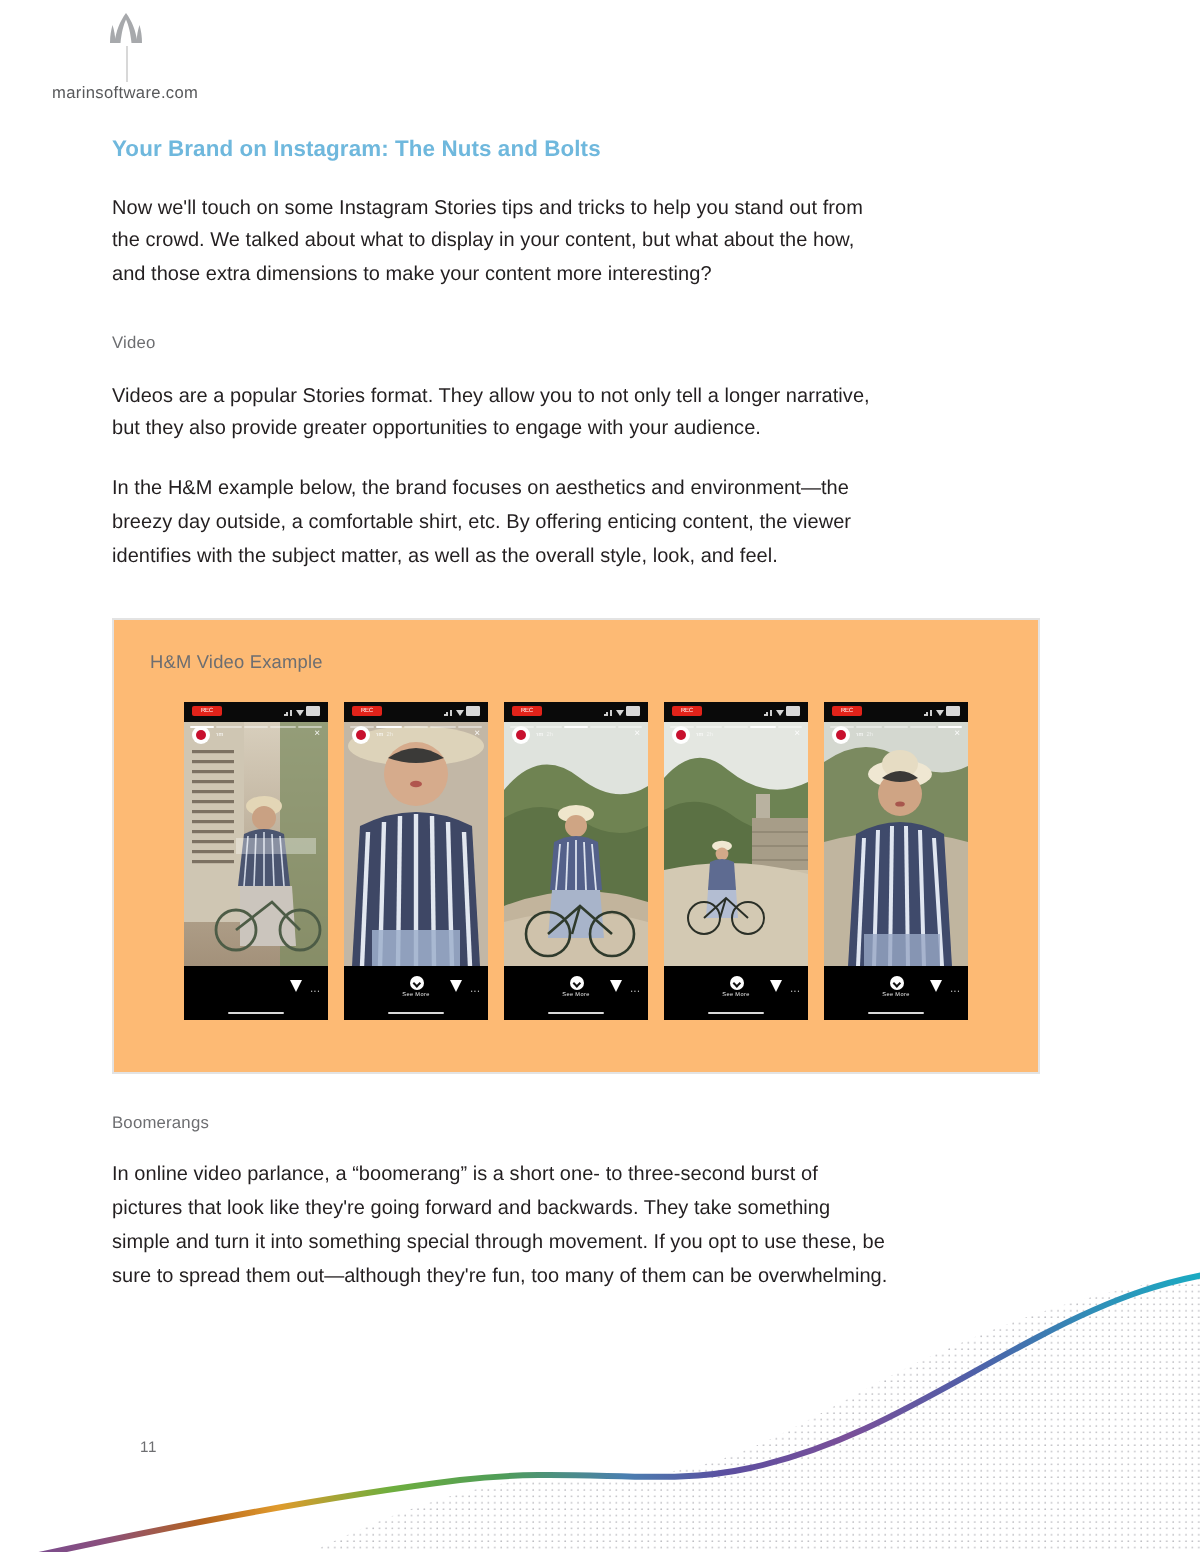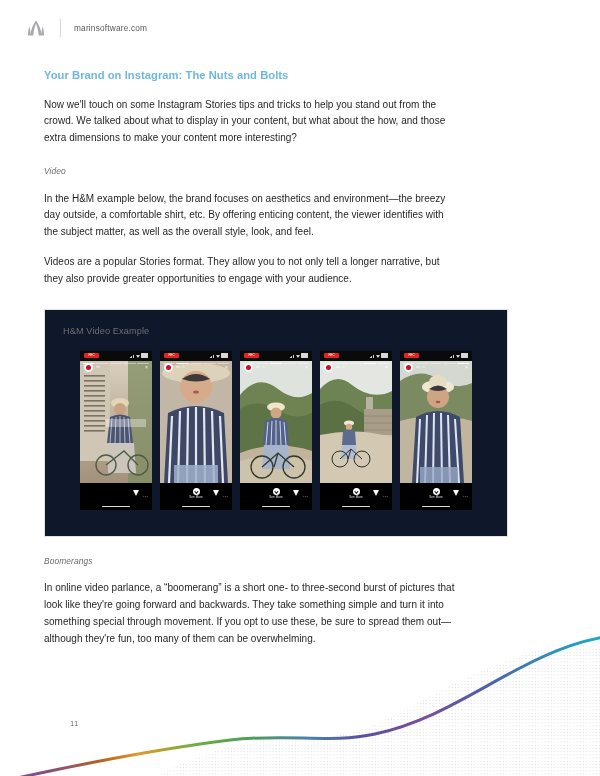--- a/index.html
+++ b/index.html
@@ -25,20 +25,21 @@
     height: 56px;
     display: flex;
     align-items: center;
     box-sizing: border-box;
     padding: 0 26px 0 26px;
   }
   .header-left {
     display: flex;
     align-items: center;
     gap: 0px;
+    flex-direction: column;
   }
   .brand-logo {
     width: 20px;
     height: 18px;
     display: block;
     flex: 0 0 auto;
   }
   .logo-divider {
     width: 1px;
     height: 18px;
@@ -60,21 +61,21 @@
     white-space: nowrap;
   }
 
   
   .content {
     position: absolute;
     top: 56px;
     left: 0;
     width: 500px;
     box-sizing: border-box;
-    padding: 0 44px;
+    padding: 0 56px;
   }
   h1.section-title {
     font-size: 11.2px;
     font-weight: bold;
     color: #6fb8dd;
     letter-spacing: 0.05px;
     margin: 12px 0 0 0;
     line-height: 1.4;
   }
   p.body-text {
@@ -85,28 +86,27 @@
     letter-spacing: 0.02px;
     max-width: 464px;
   }
   h2.sub-head {
     font-size: 8.4px;
     font-weight: normal;
     color: #6d6e71;
     margin: 18px 0 0 0;
     letter-spacing: 0.1px;
     line-height: 1.5;
-    font-style: italic;
   }
 
   
   .example-card {
     margin-top: 21px;
     border: 1px solid #e3e3e3;
-    background: #0f172a;
+    background: #fdba74;
     box-sizing: border-box;
     width: 464px;
     height: 228px;
     padding: 16px 18px 14px 18px;
     position: relative;
   }
   .example-card-title {
     font-size: 9.2px;
     color: #6d6e71;
     letter-spacing: 0.1px;
@@ -339,23 +339,23 @@
 </div>
 
 <div class="content">
 
   <h1 class="section-title">Your Brand on Instagram: The Nuts and Bolts</h1>
 
   <p class="body-text">Now we'll touch on some Instagram Stories tips and tricks to help you stand out from the crowd. We talked about what to display in your content, but what about the how, and those extra dimensions to make your content more interesting?</p>
 
   <h2 class="sub-head">Video</h2>
 
+  <p class="body-text">Videos are a popular Stories format. They allow you to not only tell a longer narrative, but they also provide greater opportunities to engage with your audience.</p>
+
   <p class="body-text">In the H&amp;M example below, the brand focuses on aesthetics and environment—the breezy day outside, a comfortable shirt, etc. By offering enticing content, the viewer identifies with the subject matter, as well as the overall style, look, and feel.</p>
-
-  <p class="body-text">Videos are a popular Stories format. They allow you to not only tell a longer narrative, but they also provide greater opportunities to engage with your audience.</p>
 
   <div class="example-card">
     <div class="example-card-title">H&amp;M Video Example</div>
 
     <div class="phone-row">
 
       <div class="phone">
         <div class="phone-status">
           <div class="rec-pill">REC</div>
           <div class="status-icons">

